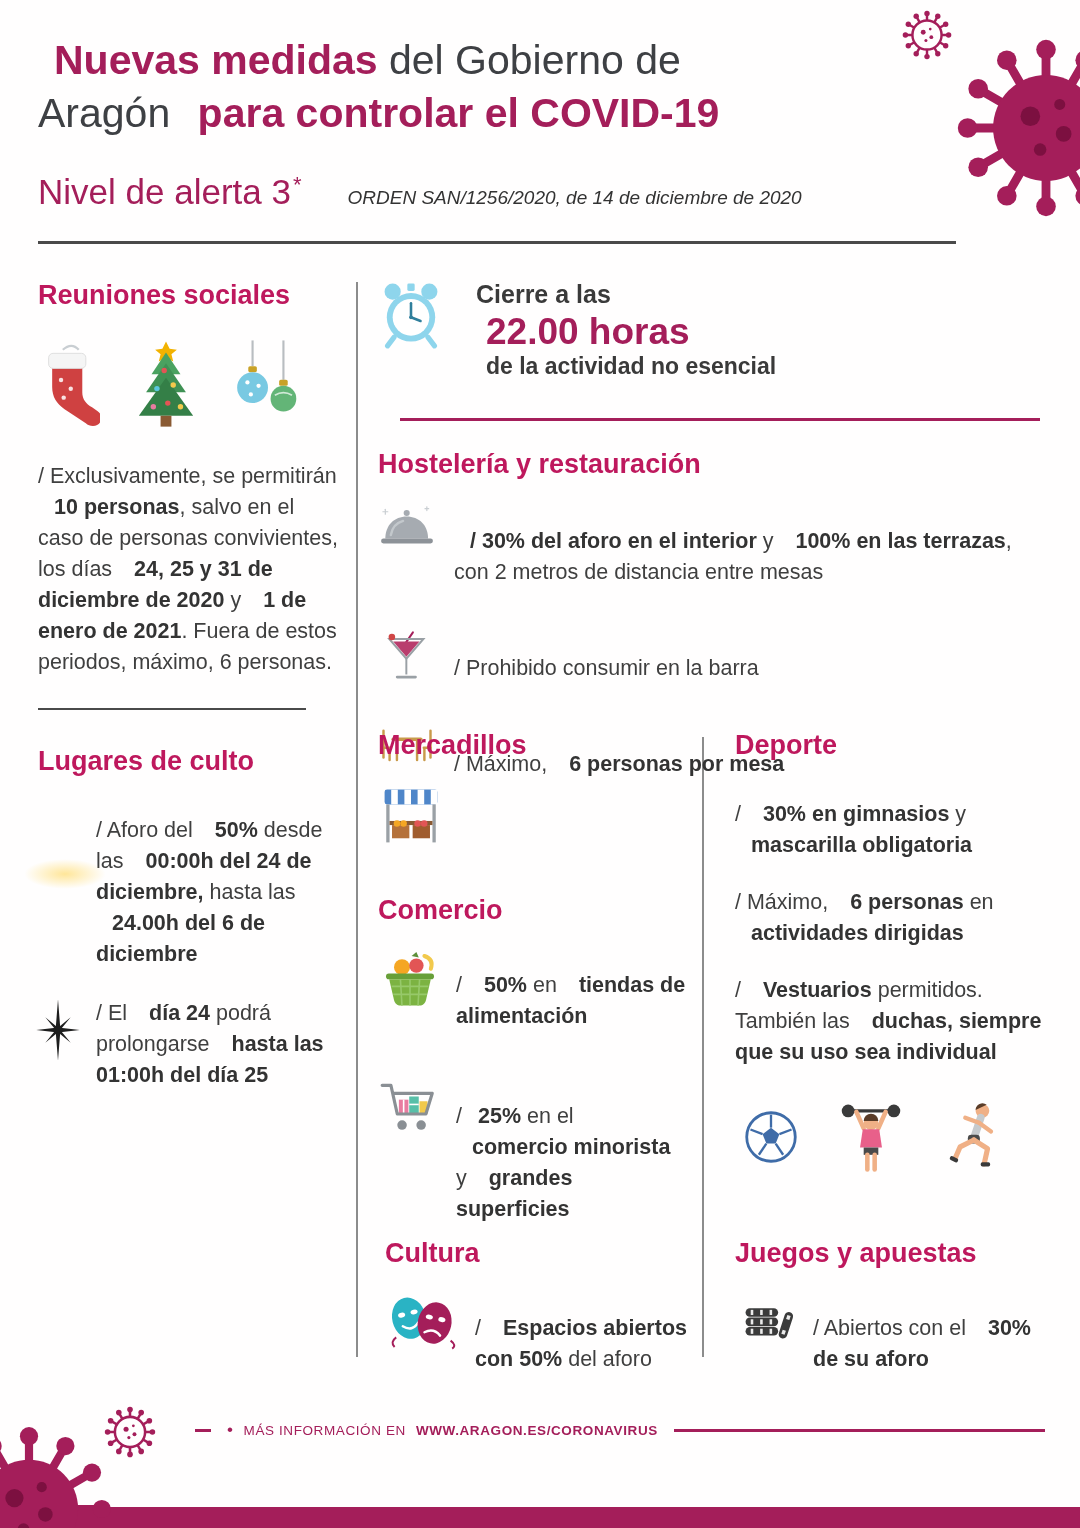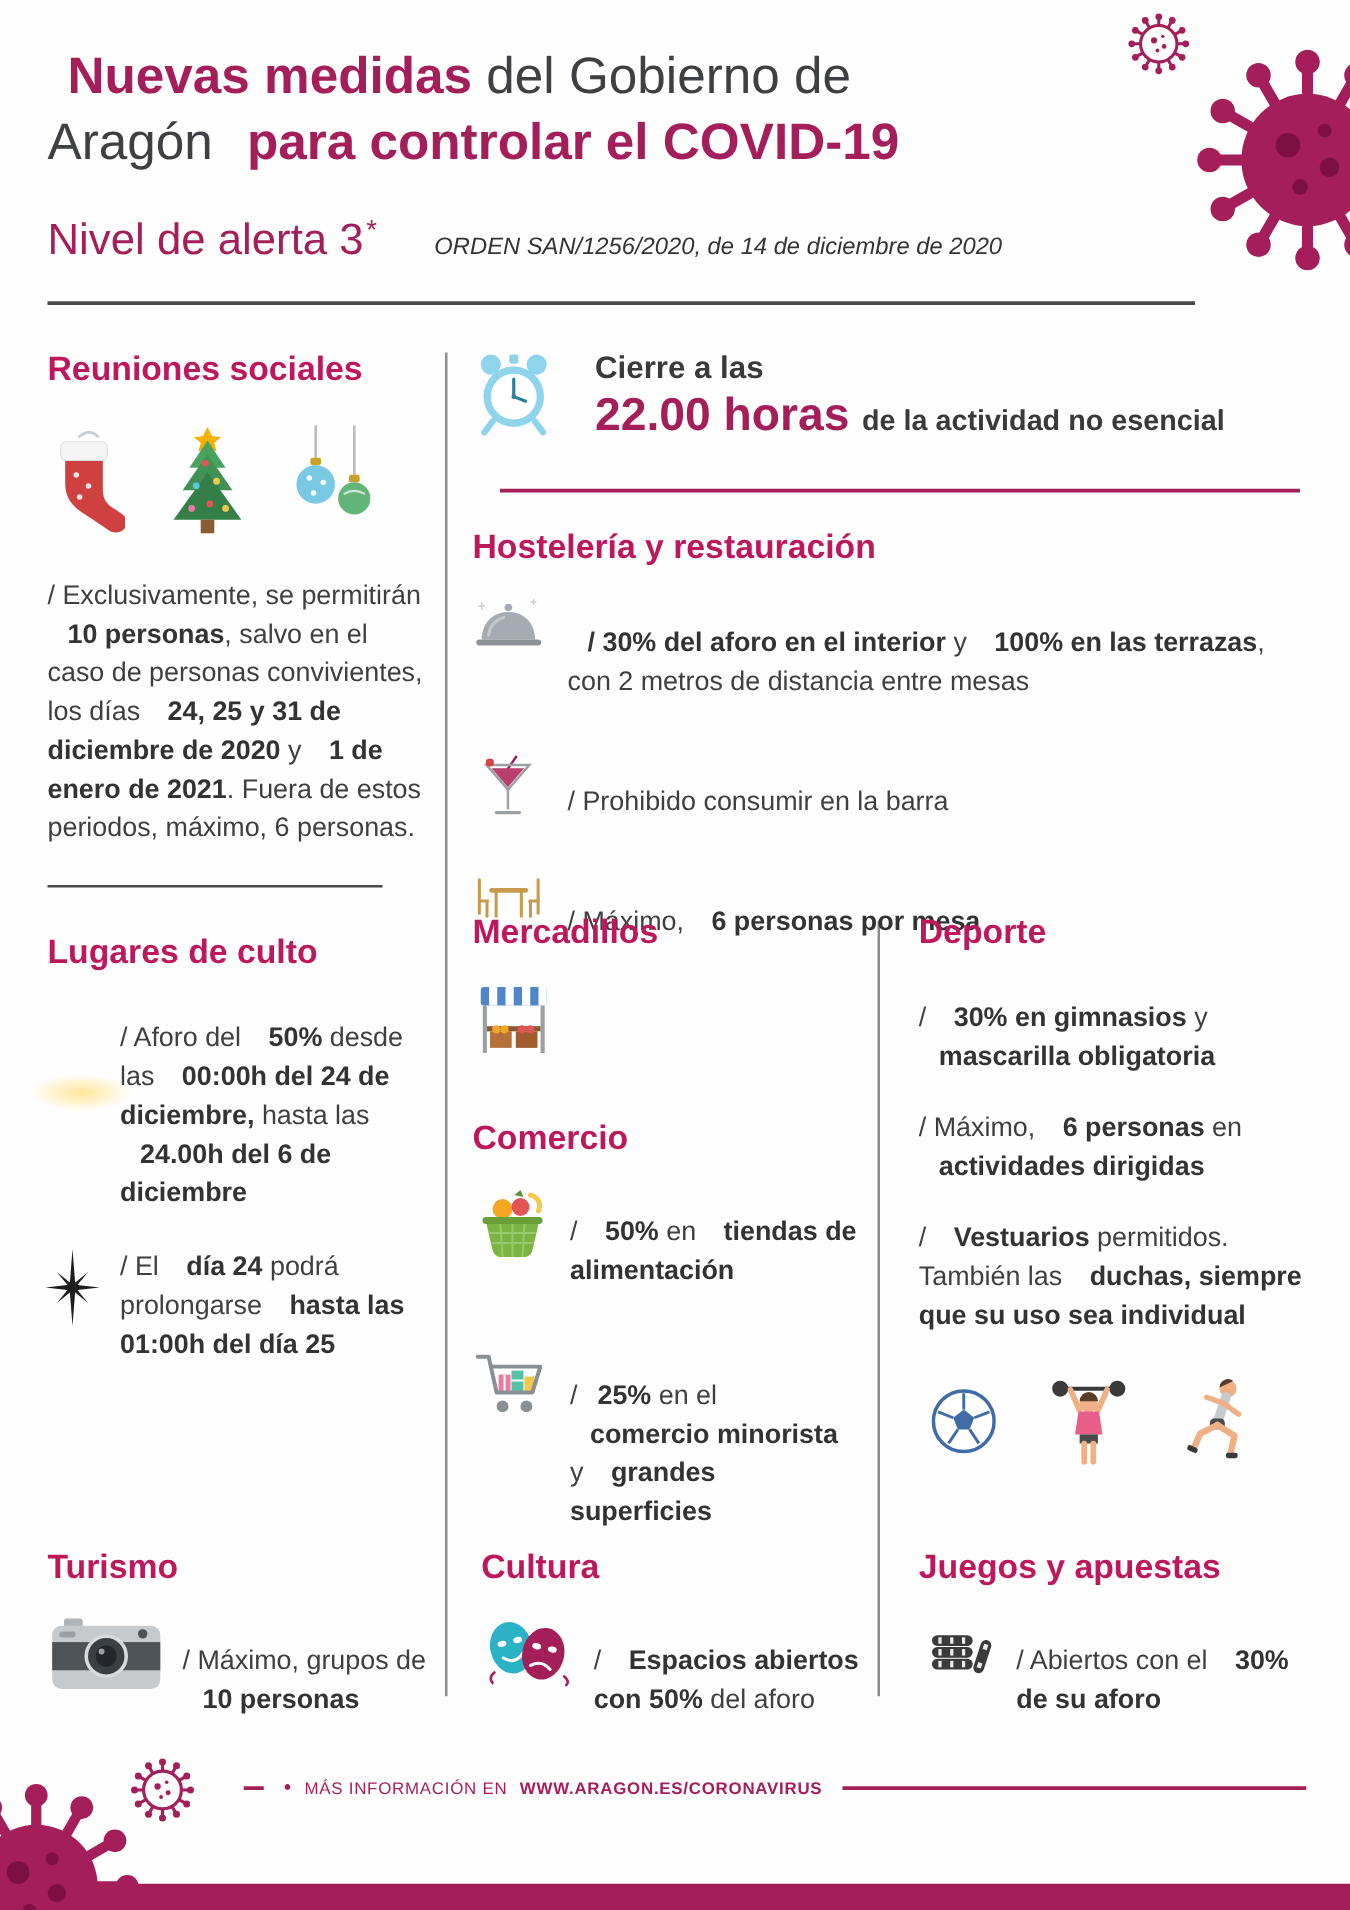--- a/index.html
+++ b/index.html
@@ -36,21 +36,21 @@
   .culto-h{margin-top:36px;}
   .culto-item{position:relative;margin-top:38px;padding-left:58px;}
   .culto-item.second{margin-top:28px;}
   .glow{position:absolute;left:-14px;top:44px;width:82px;height:30px;
     background:radial-gradient(ellipse at center, rgba(255,210,70,0.55) 0%, rgba(255,210,70,0) 70%);}
   .star-svg{position:absolute;left:-12px;top:0;}
   
   .closing{position:absolute;left:378px;top:278px;width:668px;}
   .closing-row{display:flex;gap:32px;align-items:flex-start;}
   .closing-line1{font-size:25px;font-weight:700;color:#3a3a3a;margin-top:2px;}
-  .closing-line2{display:flex;align-items:baseline;margin-top:2px;}
+  .closing-line2{display:flex;align-items:baseline;margin-top:2px;flex-direction:column;}
   .closing-time{font-size:37px;font-weight:700;color:#a41e5a;}
   .closing-suffix{font-size:23px;font-weight:700;color:#3a3a3a;margin-left:10px;}
   .mid-rule{margin:38px 0 0 22px;width:640px;height:3px;background:#a41e5a;}
   .host-h{margin-top:28px;}
   .host-item{display:flex;margin-top:22px;align-items:flex-start;}
   .host-item.first{margin-top:24px;}
   .host-icon{width:58px;flex:none;margin-right:18px;display:flex;justify-content:center;}
   .host-item .txt{flex:1;}
   
   .merc{position:absolute;left:378px;top:730px;width:308px;}
@@ -387,36 +387,20 @@
         <line x1="42" y1="26" x2="26" y2="20" stroke="#f0b086" stroke-width="5" stroke-linecap="round"></line>
         <rect x="29" y="40" width="14" height="10" rx="4" fill="#4a4a4a"></rect>
         <path d="M36 46 L52 56 L48 74" stroke="#f0b086" stroke-width="6" fill="none" stroke-linecap="round" stroke-linejoin="round"></path>
         <path d="M36 46 L20 54 L14 68" stroke="#f0b086" stroke-width="6" fill="none" stroke-linecap="round" stroke-linejoin="round"></path>
         <rect x="44" y="72" width="11" height="5" rx="2" fill="#3a3a3a"></rect>
         <rect x="8" y="66" width="10" height="5" rx="2" fill="#3a3a3a" transform="rotate(25 13 68)"></rect>
       </svg>
     </div>
   </section>
 
-  <section class="turismo">
-    <h2 class="sec-h">Turismo</h2>
-    <div class="icon-row">
-      <svg class="row-icon" width="94" height="66" viewBox="0 0 100 70">
-        <rect x="14" y="4" width="16" height="10" rx="2" fill="#b0b4b8"></rect>
-        <rect x="4" y="10" width="92" height="54" rx="8" fill="#c6cacd"></rect>
-        <rect x="4" y="24" width="92" height="24" fill="#4e5358"></rect>
-        <circle cx="50" cy="36" r="17" fill="#3a3f44" stroke="#d7dadd" stroke-width="3"></circle>
-        <circle cx="50" cy="36" r="9" fill="#23272b"></circle>
-        <circle cx="46" cy="32" r="2.5" fill="#9aa0a5"></circle>
-        <circle cx="81" cy="17" r="4" fill="#4e5358"></circle>
-        <rect x="10" y="15" width="14" height="5" rx="2.5" fill="#9aa0a5"></rect>
-      </svg>
-      <p class="txt"><span>/ Máximo, grupos de </span><span class="seg-b">10 personas</span></p>
-    </div>
-  </section>
 
   <section class="cultura">
     <h2 class="sec-h">Cultura</h2>
     <div class="icon-row">
       <svg class="row-icon" width="76" height="60" viewBox="0 0 95 75">
         <g transform="rotate(-14 30 34)">
           <ellipse cx="30" cy="34" rx="21" ry="26" fill="#2ab3c4"></ellipse>
           <ellipse cx="22" cy="28" rx="4.5" ry="3" fill="#fff"></ellipse>
             <ellipse cx="38" cy="28" rx="4.5" ry="3" fill="#fff"></ellipse>
           <path d="M20 42 q10 10 20 0" stroke="#fff" stroke-width="3" fill="none" stroke-linecap="round"></path>

